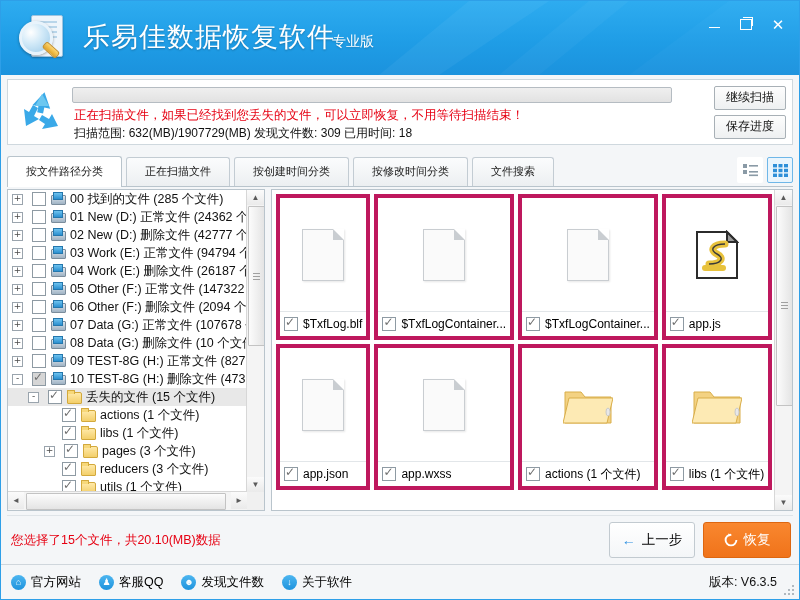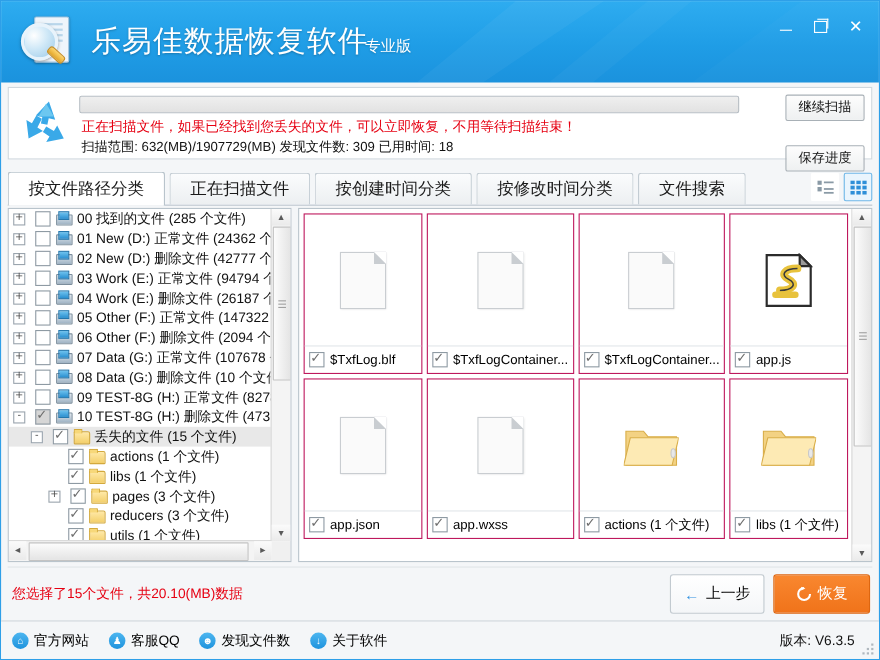--- a/index.html
+++ b/index.html
@@ -72,33 +72,33 @@
     background:linear-gradient(180deg,#efefef,#e2e2e2);
     border:1px solid #b5bcc2;border-radius:2px;
   }
   .progress i{display:block;height:100%;background:linear-gradient(180deg,#9fe08f,#6cc24a);}
   .scan-msg{
     position:absolute;left:66px;top:27px;color:#e60012;font-size:12.5px;white-space:nowrap;
   }
   .scan-stats{
     position:absolute;left:66px;top:45px;color:#111;font-size:12px;white-space:nowrap;
   }
-  .scan-btns{position:absolute;right:6px;top:6px;display:flex;flex-direction:column;gap:22px;}
+  .scan-btns{position:absolute;right:6px;top:6px;display:flex;flex-direction:column;gap:5px;}
   .btn-sm{
     width:70px;height:22px;line-height:20px;text-align:center;font-size:12px;
     background:linear-gradient(180deg,#fdfdfd,#eef0f1);border:1px solid #a8b0b6;
     border-radius:2px;cursor:default;color:#111;
   }
   
   .tabsrow{
     flex:0 0 33px;margin:8px 6px 0 6px;position:relative;
     border-bottom:1px solid #b9c4cc;display:flex;align-items:flex-end;
   }
   .tab{
-    height:28px;line-height:27px;padding:0 18px;font-size:15px;
+    height:28px;line-height:27px;padding:0 18px;font-size:11px;
     background:linear-gradient(180deg,#fbfcfd,#eceff1);
     border:1px solid #c3ccd3;border-bottom:none;margin-right:4px;
     border-radius:3px 3px 0 0;cursor:default;color:#1a1a1a;
   }
   .tab.active{
     background:#fff;height:30px;line-height:29px;border-color:#b9c4cc;
     position:relative;top:1px;
   }
   .viewtoggle{position:absolute;right:0;bottom:3px;display:flex;gap:4px;}
   .vbtn{
@@ -183,21 +183,21 @@
   .filepane{
     flex:1 1 auto;margin-left:6px;background:#fff;border:1px solid #b9c4cc;
     position:relative;overflow:hidden;
   }
   .grid{
     position:absolute;left:4px;top:4px;right:21px;bottom:4px;
     display:grid;grid-template-columns:repeat(4,1fr);grid-auto-rows:146px;gap:4px;
     align-content:start;
   }
   .tile{
-    border:1px solid #be185d;background:#fff;display:flex;flex-direction:column;
+    border:4px solid #be185d;background:#fff;display:flex;flex-direction:column;
     cursor:default;
   }
   .tile-ico{flex:1 1 auto;display:flex;align-items:center;justify-content:center;}
   .tile-name{
     height:24px;flex:0 0 24px;border-top:1px solid #e2e6e9;display:flex;align-items:center;
     padding:0 4px;font-size:12px;white-space:nowrap;overflow:hidden;
   }
   .tile-name .cbox{margin-right:5px;}
   .doc-ico{
     width:40px;height:50px;background:#fafafa;border:1px solid #c9cdd1;position:relative;

